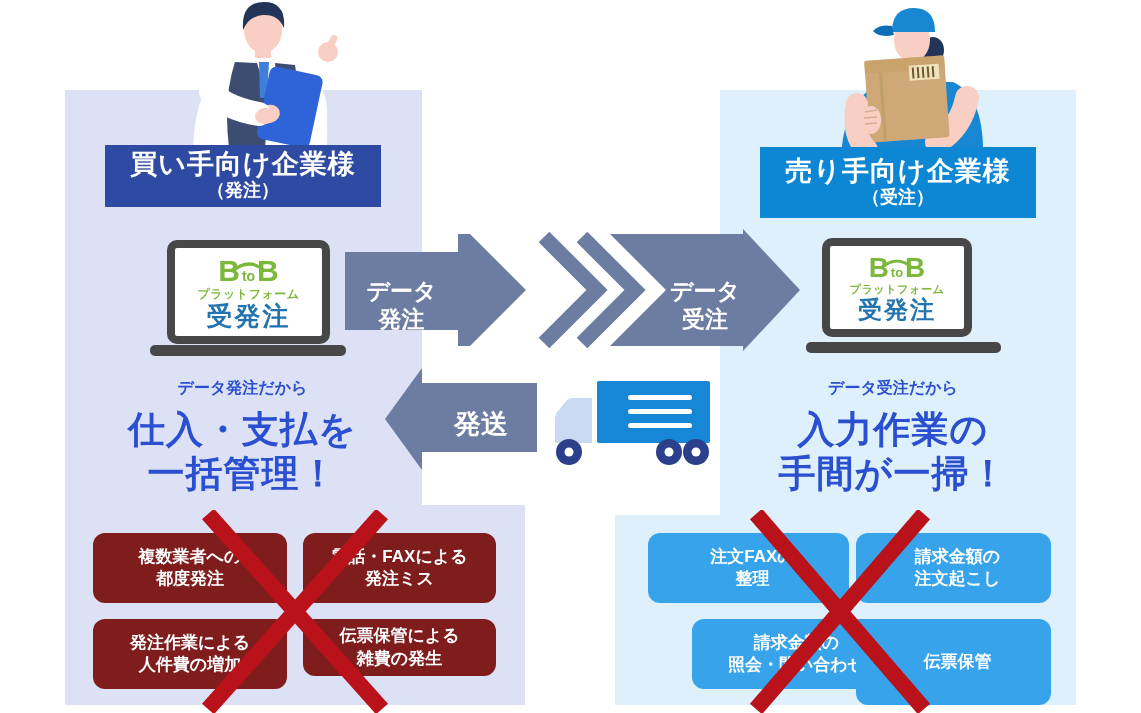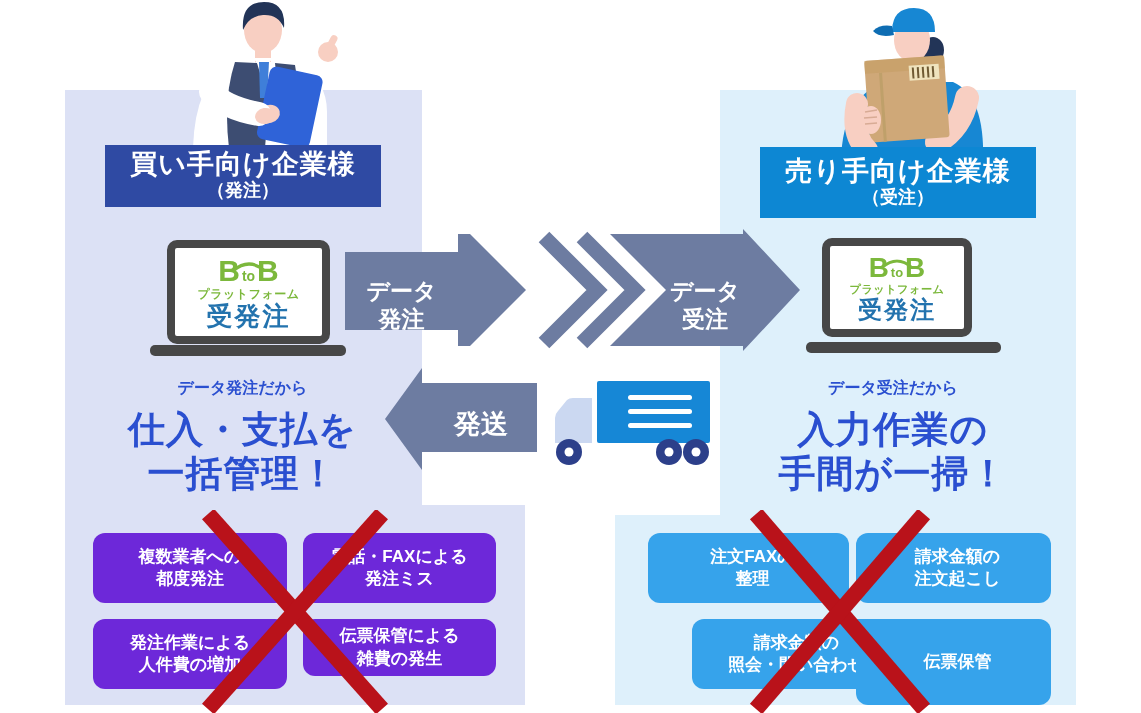--- a/index.html
+++ b/index.html
@@ -48,21 +48,21 @@
   
   .headline{color:#2a4fd0;text-align:center;font-weight:900;}
   .hl-buyer{left:85px;top:379px;width:315px;}
   .hl-seller{left:733px;top:379px;width:320px;}
   .hl-small{font-size:16px;line-height:1.15;margin-bottom:11px;}
   .hl-big{font-size:37px;line-height:1.18;letter-spacing:1px;}
 
   
   .pp{border-radius:12px;color:#fff;font-size:17px;font-weight:bold;text-align:center;
       display:flex;align-items:center;justify-content:center;line-height:1.3;}
-  .pp-buyer{background:#6d28d9;}
+  .pp-buyer{background:#7f1d1d;}
   .pp-seller{background:#36a3eb;padding-left:8px;}
   .pb0{left:93px;top:533px;width:194px;height:70px;}
   .pb1{left:303px;top:533px;width:193px;height:70px;}
   .pb2{left:93px;top:619px;width:194px;height:70px;}
   .pb3{left:303px;top:619px;width:193px;height:57px;}
   .ps0{left:648px;top:533px;width:193px;height:70px;}
   .ps1{left:856px;top:533px;width:187px;height:70px;}
   .ps2{left:648px;top:619px;width:193px;height:70px;margin-left:44px;}
   .ps3{left:856px;top:619px;width:187px;height:86px;}
 </style>

